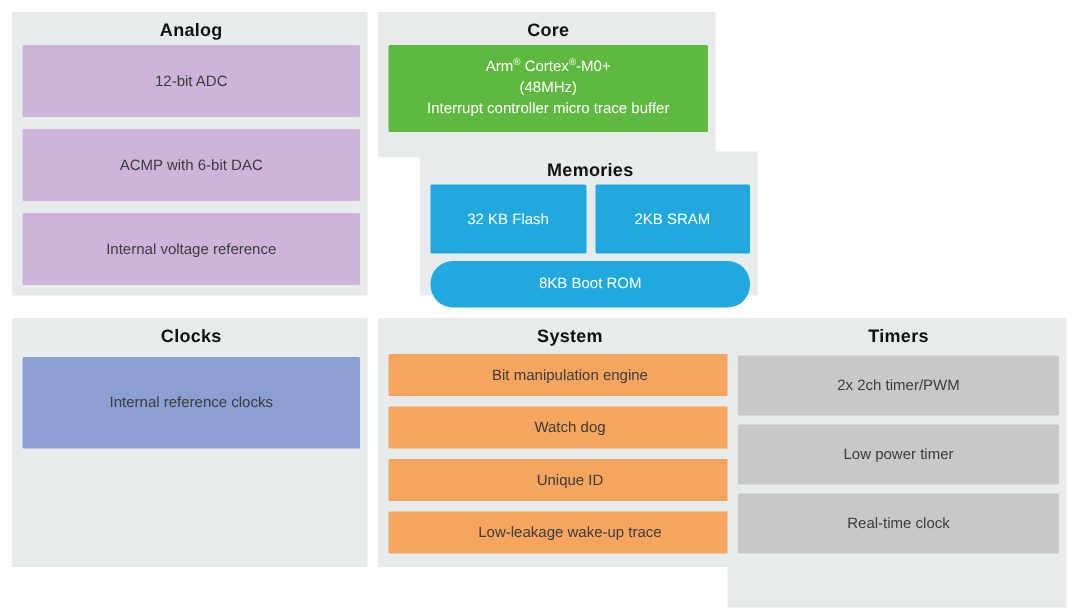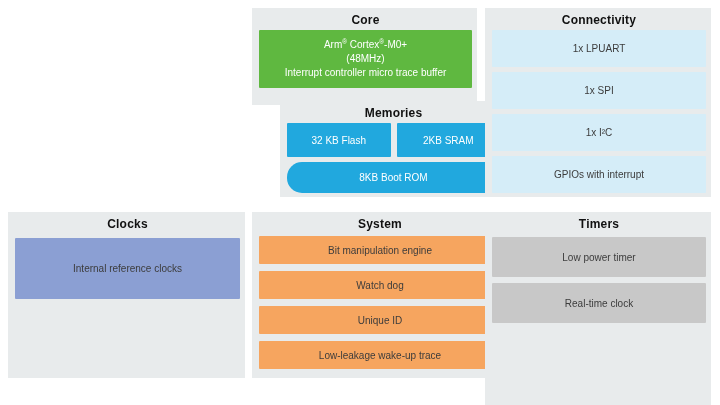--- a/index.html
+++ b/index.html
@@ -42,21 +42,21 @@
   .p-core .box{
     height:58px;background:var(--core-box,#5fb840);
     color:var(--box-text-light,#ffffff);line-height:14px;
   }
 
   
   .p-memories{left:252px;top:101px;width:225px;height:96px;margin-left:28px;}
   .p-memories .boxes{gap:5px;}
   .p-memories .mem-row{display:flex;gap:6px;}
   .p-memories .box{background:var(--memory-box,#21a8de);color:var(--box-text-light,#ffffff);}
-  .p-memories .mem-row .box{flex:1;height:34px;}
+  .p-memories .mem-row .box{flex:1;height:46px;}
   .p-memories .rom{height:31px;border-radius:15px;}
 
   
   .p-connectivity{left:485px;top:8px;width:226px;height:189px;}
   .p-connectivity .boxes{gap:5px;}
   .p-connectivity .box{height:37px;background:var(--connectivity-box,#d5edf8);}
 
   
   .p-clocks{left:8px;top:212px;width:237px;height:166px;}
   .p-clocks .boxes{margin-top:6px;gap:6px;}
@@ -73,20 +73,28 @@
   .p-timers .box{height:40px;background:var(--timers-box,#c8c8c8);}
 
   .cpu-line{line-height:14px;}
   sup{font-size:6.5px;line-height:0;vertical-align:4px;}
 </style>
 </head>
 <body>
 
 <div class="canvas">
 
+  <section class="panel p-analog">
+    <h3 class="panel-title">Analog</h3>
+    <div class="boxes">
+      <div class="box">12-bit ADC</div>
+      <div class="box">ACMP with 6-bit DAC</div>
+      <div class="box">Internal voltage reference</div>
+    </div>
+  </section>
 
   <section class="panel p-core">
     <h3 class="panel-title">Core</h3>
     <div class="boxes">
       <div class="box">
         <div class="cpu-line"><span>Arm</span><sup>®</sup><span> Cortex</span><sup>®</sup><span>-M0+</span></div>
         <div class="cpu-line">(48MHz)</div>
         <div class="cpu-line">Interrupt controller micro trace buffer</div>
       </div>
     </div>
@@ -96,29 +104,20 @@
     <h3 class="panel-title">Memories</h3>
     <div class="boxes">
       <div class="mem-row">
         <div class="box">32 KB Flash</div>
         <div class="box">2KB SRAM</div>
       </div>
       <div class="box rom">8KB Boot ROM</div>
     </div>
   </section>
 
-  <section class="panel p-connectivity">
-    <h3 class="panel-title">Connectivity</h3>
-    <div class="boxes">
-      <div class="box">1x LPUART</div>
-      <div class="box">1x SPI</div>
-      <div class="box">1x I²C</div>
-      <div class="box">GPIOs with interrupt</div>
-    </div>
-  </section>
 
   <section class="panel p-clocks">
     <h3 class="panel-title">Clocks</h3>
     <div class="boxes">
       <div class="box">Internal reference clocks</div>
     </div>
   </section>
 
   <section class="panel p-system">
     <h3 class="panel-title">System</h3>
@@ -126,18 +125,19 @@
       <div class="box">Bit manipulation engine</div>
       <div class="box">Watch dog</div>
       <div class="box">Unique ID</div>
       <div class="box">Low-leakage wake-up trace</div>
     </div>
   </section>
 
   <section class="panel p-timers">
     <h3 class="panel-title">Timers</h3>
     <div class="boxes">
+      <div class="box">2x 2ch timer/PWM</div>
       <div class="box">Low power timer</div>
       <div class="box">Real-time clock</div>
     </div>
   </section>
 
 </div>
 
 </body></html>

